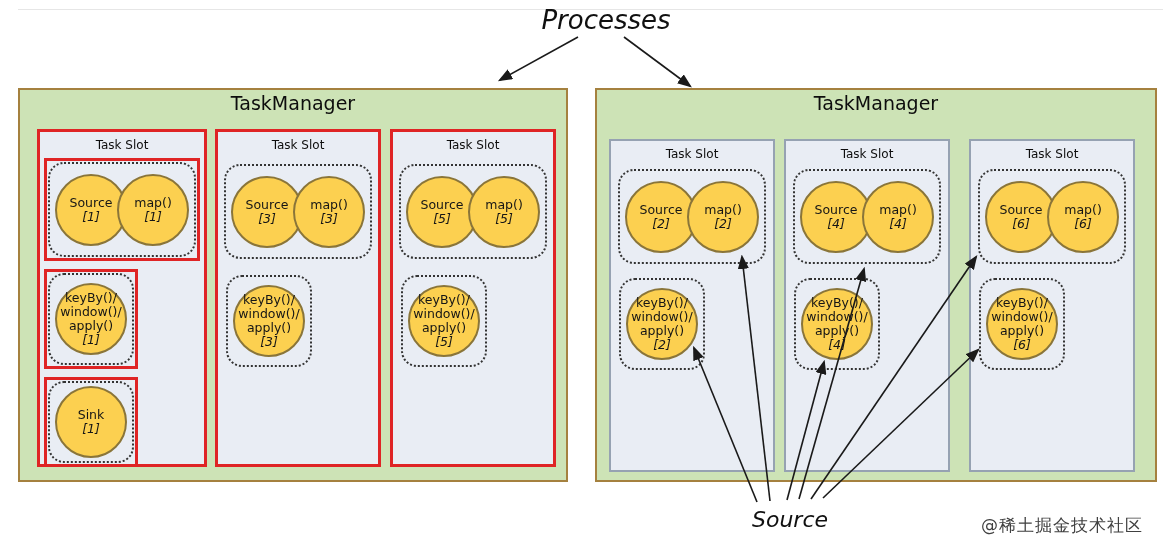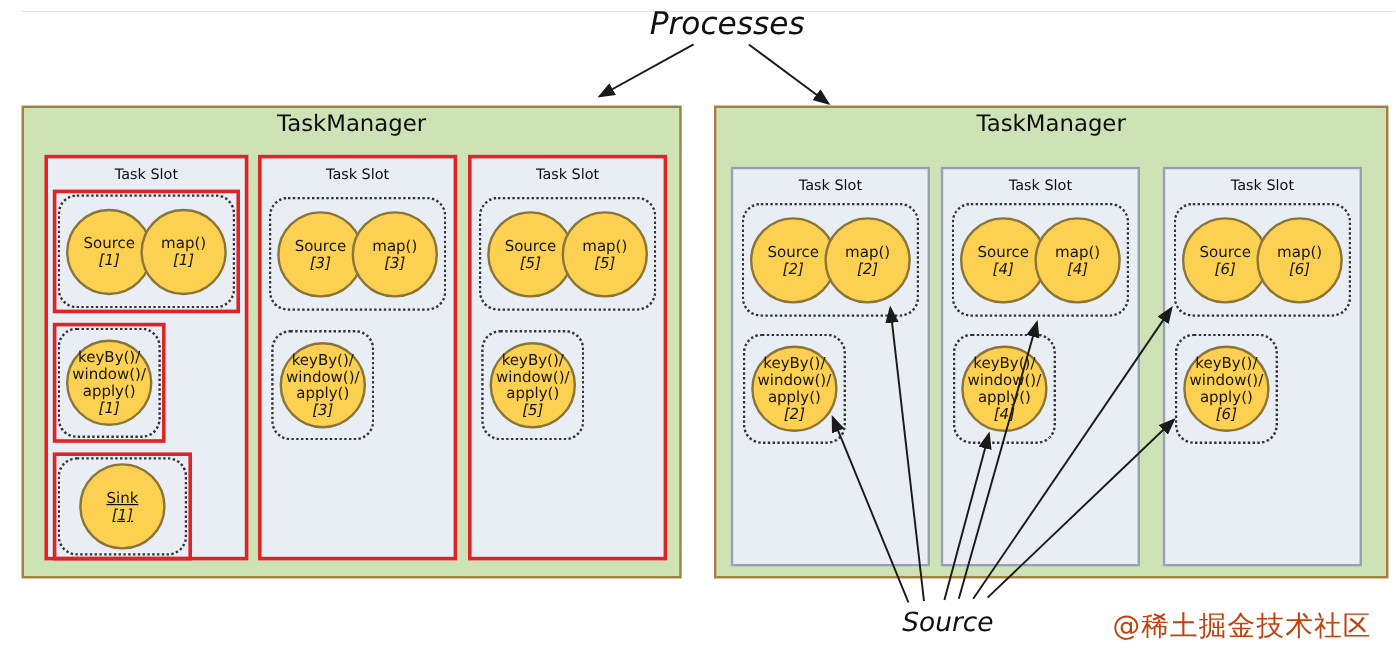--- a/index.html
+++ b/index.html
@@ -4,33 +4,33 @@
 <style>
   html,body{margin:0;padding:0;background:#ffffff;}
   .canvas{
     position:relative;width:1163px;height:549px;background:#ffffff;
     font-family:"DejaVu Sans","Liberation Sans",sans-serif;color:#111;overflow:hidden;
   }
   .topline{position:absolute;top:9px;left:18px;right:0;height:1px;background:#e6e6e6;}
   .float-label{position:absolute;font-style:italic;color:#101010;z-index:6;text-align:center;}
   .processes{top:5px;left:541px;width:130px;font-size:26px;}
   .threads{top:507px;left:727px;width:126px;font-size:22px;}
-  .watermark{position:absolute;right:20px;bottom:12px;font-size:23px;color:#c2410c;z-index:6;letter-spacing:1px;}
+  .watermark{position:absolute;right:20px;bottom:12px;font-size:17px;color:#404040;z-index:6;letter-spacing:1px;}
   .tm{position:absolute;top:88px;height:394px;background:#cde3b6;border:2px solid #a5813f;box-sizing:border-box;z-index:1;}
   .tm-left{left:18px;width:550px;}
   .tm-right{left:595px;width:562px;}
   .tm-title{text-align:center;font-size:19px;margin-top:2px;color:#0d0d0d;}
   .slot{position:absolute;top:39px;height:338px;width:170px;background:#e9edf4;box-sizing:border-box;border:2px solid #96a2b2;}
   .slot.red-slot{border:3px solid #df2425;}
   .tm-right .slot{top:49px;height:333px;width:166px;}
   .slot-title{text-align:center;font-size:12px;margin-top:6px;color:#0d0d0d;}
   .dotted{border:2px dotted #333;border-radius:16px;display:flex;align-items:center;justify-content:center;box-sizing:border-box;background:transparent;}
   .pair{width:148px;height:95px;}
   .single{width:86px;height:92px;}
-  .sink-box{width:108px;height:82px;text-decoration:underline;}
+  .sink-box{width:86px;height:82px;}
   .group-center{margin:12px auto 0;}
   .group-left{margin:16px 0 0 8px;}
   .red-wrap{border:3px solid #df2425;padding:1px;width:fit-content;box-sizing:border-box;}
   .wrap-center{margin:6px auto 0;}
   .wrap-left{margin:8px 0 0 4px;}
   .circle{
     width:72px;height:72px;border-radius:50%;background:#fcd050;border:2px solid #8a7539;
     box-sizing:border-box;display:flex;flex-direction:column;align-items:center;justify-content:center;
     text-align:center;font-size:12.5px;line-height:1.12;color:#151515;flex-shrink:0;
   }

